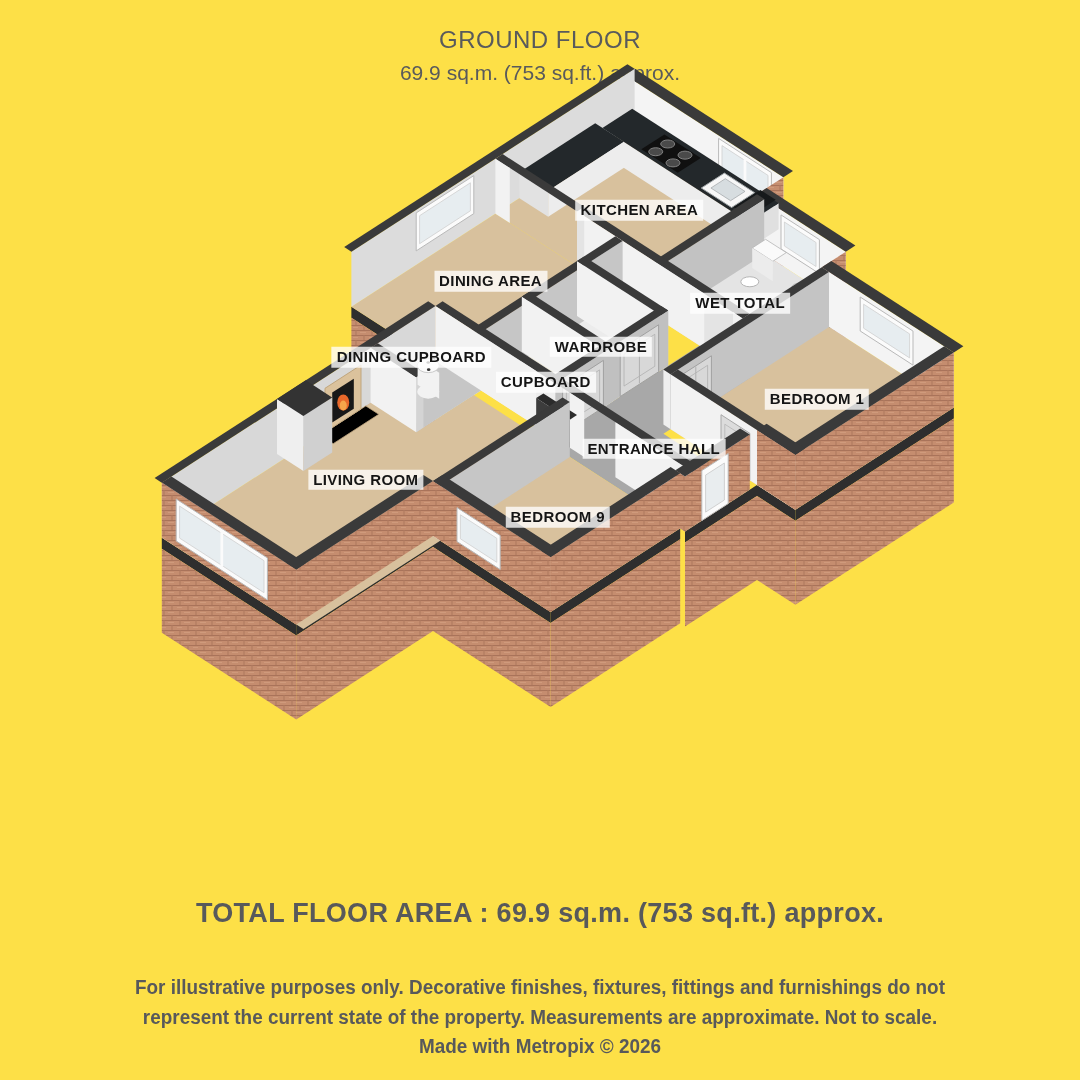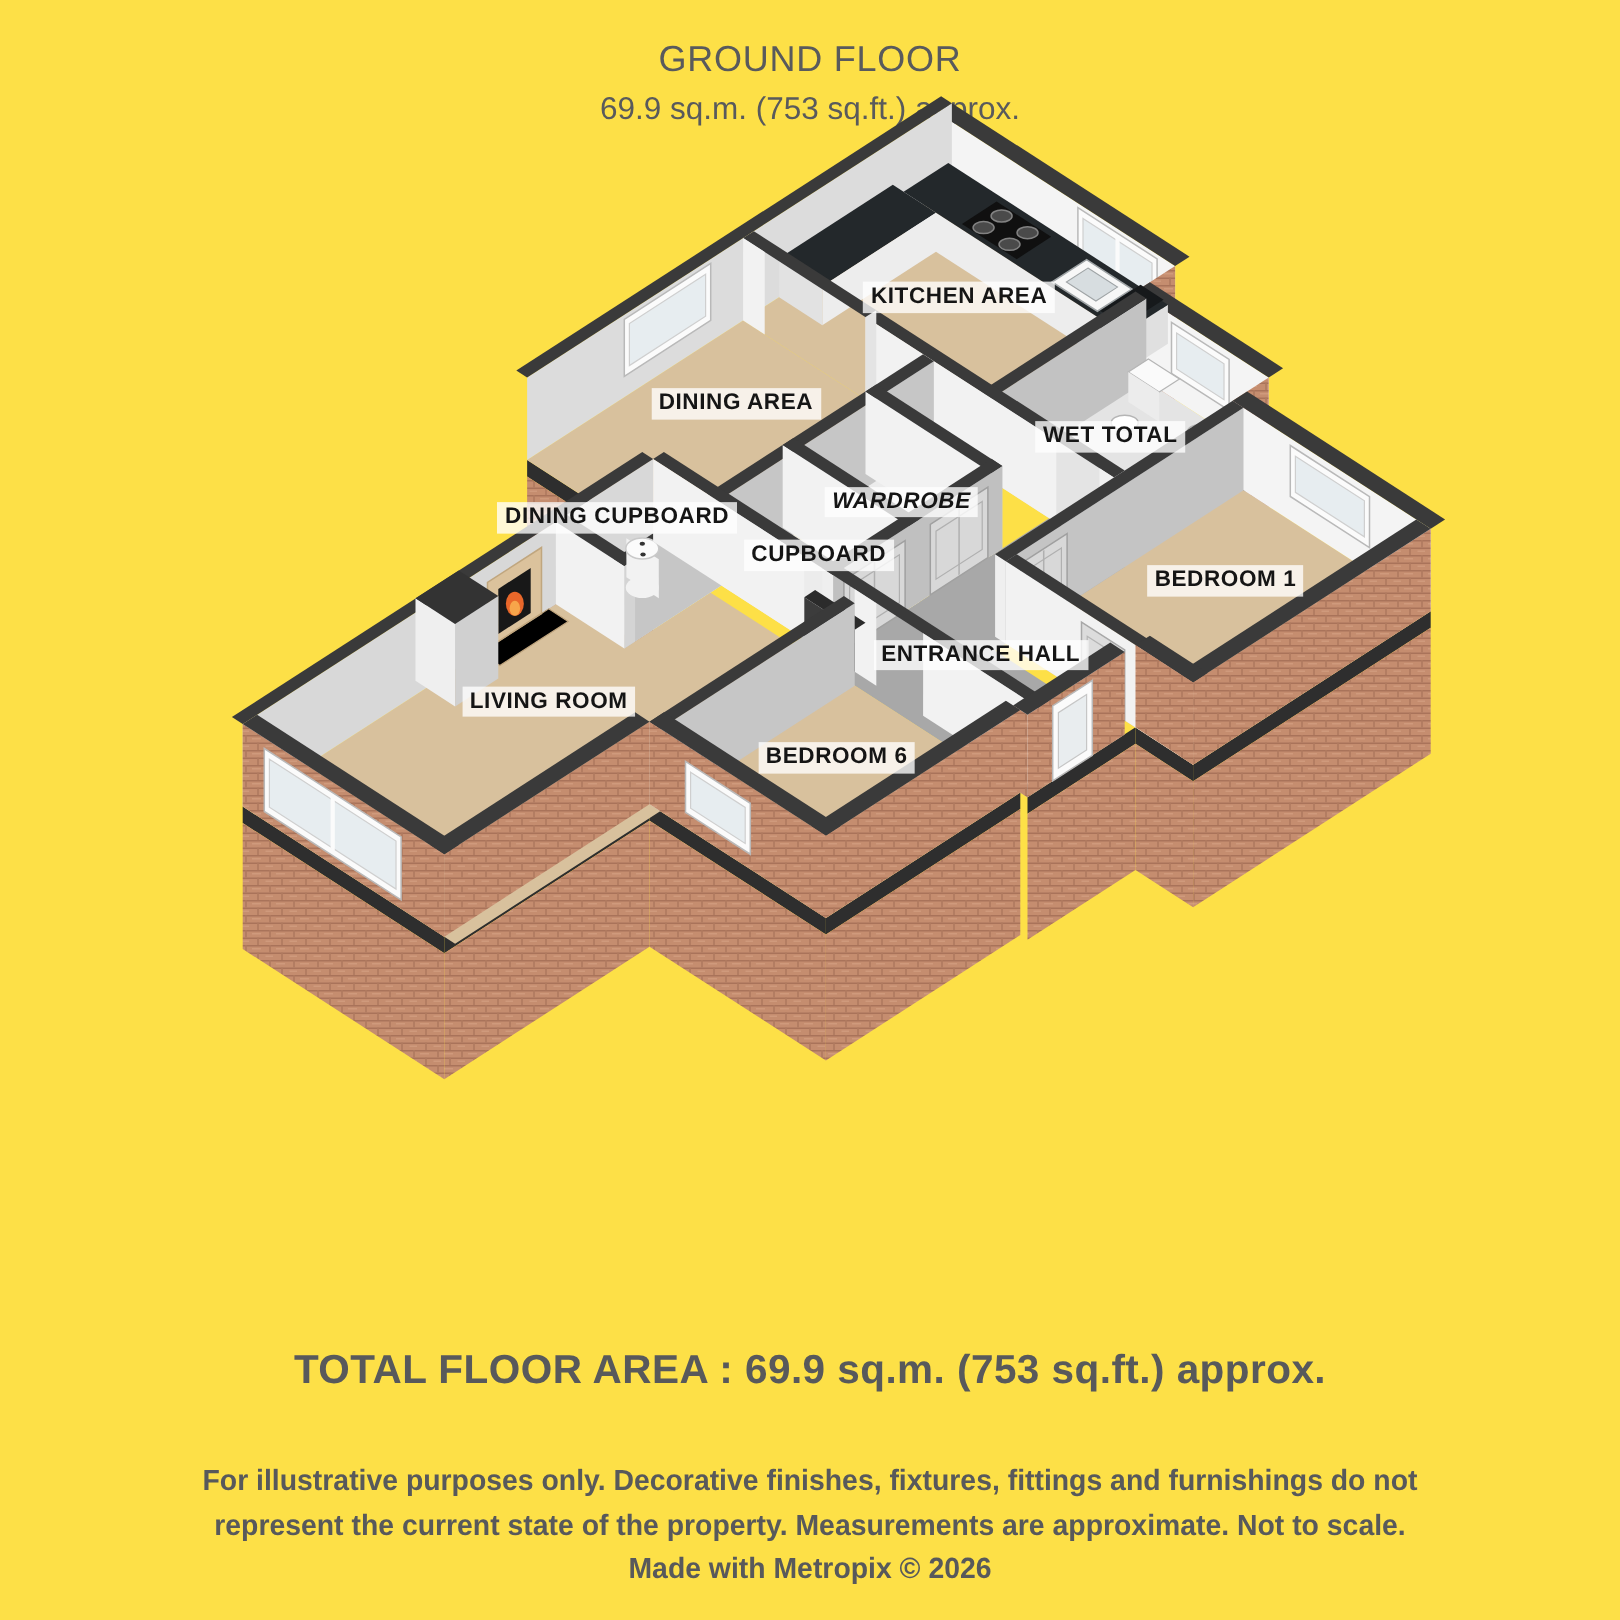--- a/index.html
+++ b/index.html
@@ -2,21 +2,21 @@
 <html><head>
 <meta charset="utf-8">
 <style>
   html,body{margin:0;padding:0;background:#ffffff;}
   #page{position:relative;width:1080px;height:1080px;background:#fde047;overflow:hidden;
         font-family:"Liberation Sans", sans-serif;}
   #header{position:absolute;top:26px;left:0;width:100%;text-align:center;color:#595a5c;}
   #header .title{font-size:24px;letter-spacing:0.5px;}
   #header .subtitle{font-size:21px;margin-top:7px;}
   #scene{position:absolute;left:0;top:0;width:1080px;height:1080px;}
-  #labels{position:absolute;left:0;top:0;width:1080px;height:852px;pointer-events:none;}
+  #labels{position:absolute;left:0;top:12px;width:1080px;height:852px;pointer-events:none;}
   .room-label{position:absolute;transform:translate(-50%,-50%);white-space:nowrap;
       font-size:15px;font-weight:bold;color:#151515;letter-spacing:0.4px;
       background:rgba(255,255,255,0.78);padding:2px 5px;line-height:1.1;}
   #footer{position:absolute;left:0;top:898px;width:100%;text-align:center;color:#58595b;font-weight:bold;}
   #footer .total{font-size:27px;letter-spacing:0.3px;}
   #footer .disclaimer{width:920px;margin:44px auto 0 auto;font-size:19.5px;line-height:1.52;
       transform:scaleX(0.97);transform-origin:center;}
 </style>
 </head>
 <body>
@@ -196,26 +196,26 @@
         <path d="M179.6 506.1L264.0 560.7L264.0 592.7L179.6 538.1Z" fill="#e7edf0" stroke="#cfcfcf" stroke-width="0.8"></path>
         <path d="M220.4 531.5L223.2 533.3L223.2 567.3L220.4 565.5Z" fill="#fbfbfb"></path>
       </g>
   </svg>
 
   <div id="labels">
       <div class="room-label" style="left: 639.4px; top: 198.1px;">KITCHEN AREA</div>
       <div class="room-label" style="left: 490.6px; top: 269.4px; text-align: right;">DINING AREA</div>
       <div class="room-label" style="left: 740.2px; top: 291.1px;">WET TOTAL</div>
       <div class="room-label" style="left: 411.4px; top: 345.35px;">DINING CUPBOARD</div>
-      <div class="room-label" style="left: 601px; top: 334.5px; font-style: italic;">WARDROBE</div>
+      <div class="room-label" style="left: 601px; top: 334.5px;">WARDROBE</div>
       <div class="room-label" style="left: 545.8px; top: 370.15px;">CUPBOARD</div>
       <div class="room-label" style="left: 817px; top: 387.2px;">BEDROOM 1</div>
       <div class="room-label" style="left: 365.8px; top: 467.8px;">LIVING ROOM</div>
       <div class="room-label" style="left: 653.8px; top: 436.8px;">ENTRANCE HALL</div>
-      <div class="room-label" style="left: 557.8px; top: 505px;">BEDROOM 6</div>
+      <div class="room-label" style="left: 557.8px; top: 505px;">BEDROOM 9</div>
     </div>
 
   <div id="footer">
     <div class="total">TOTAL FLOOR AREA : 69.9 sq.m. (753 sq.ft.) approx.</div>
     <div class="disclaimer">
       <span>For illustrative purposes only. Decorative finishes, fixtures, fittings and furnishings do not represent the current state of the property. Measurements are approximate. Not to scale.</span>
       <br>
       <span>Made with Metropix © 2026</span>
     </div>
   </div>

